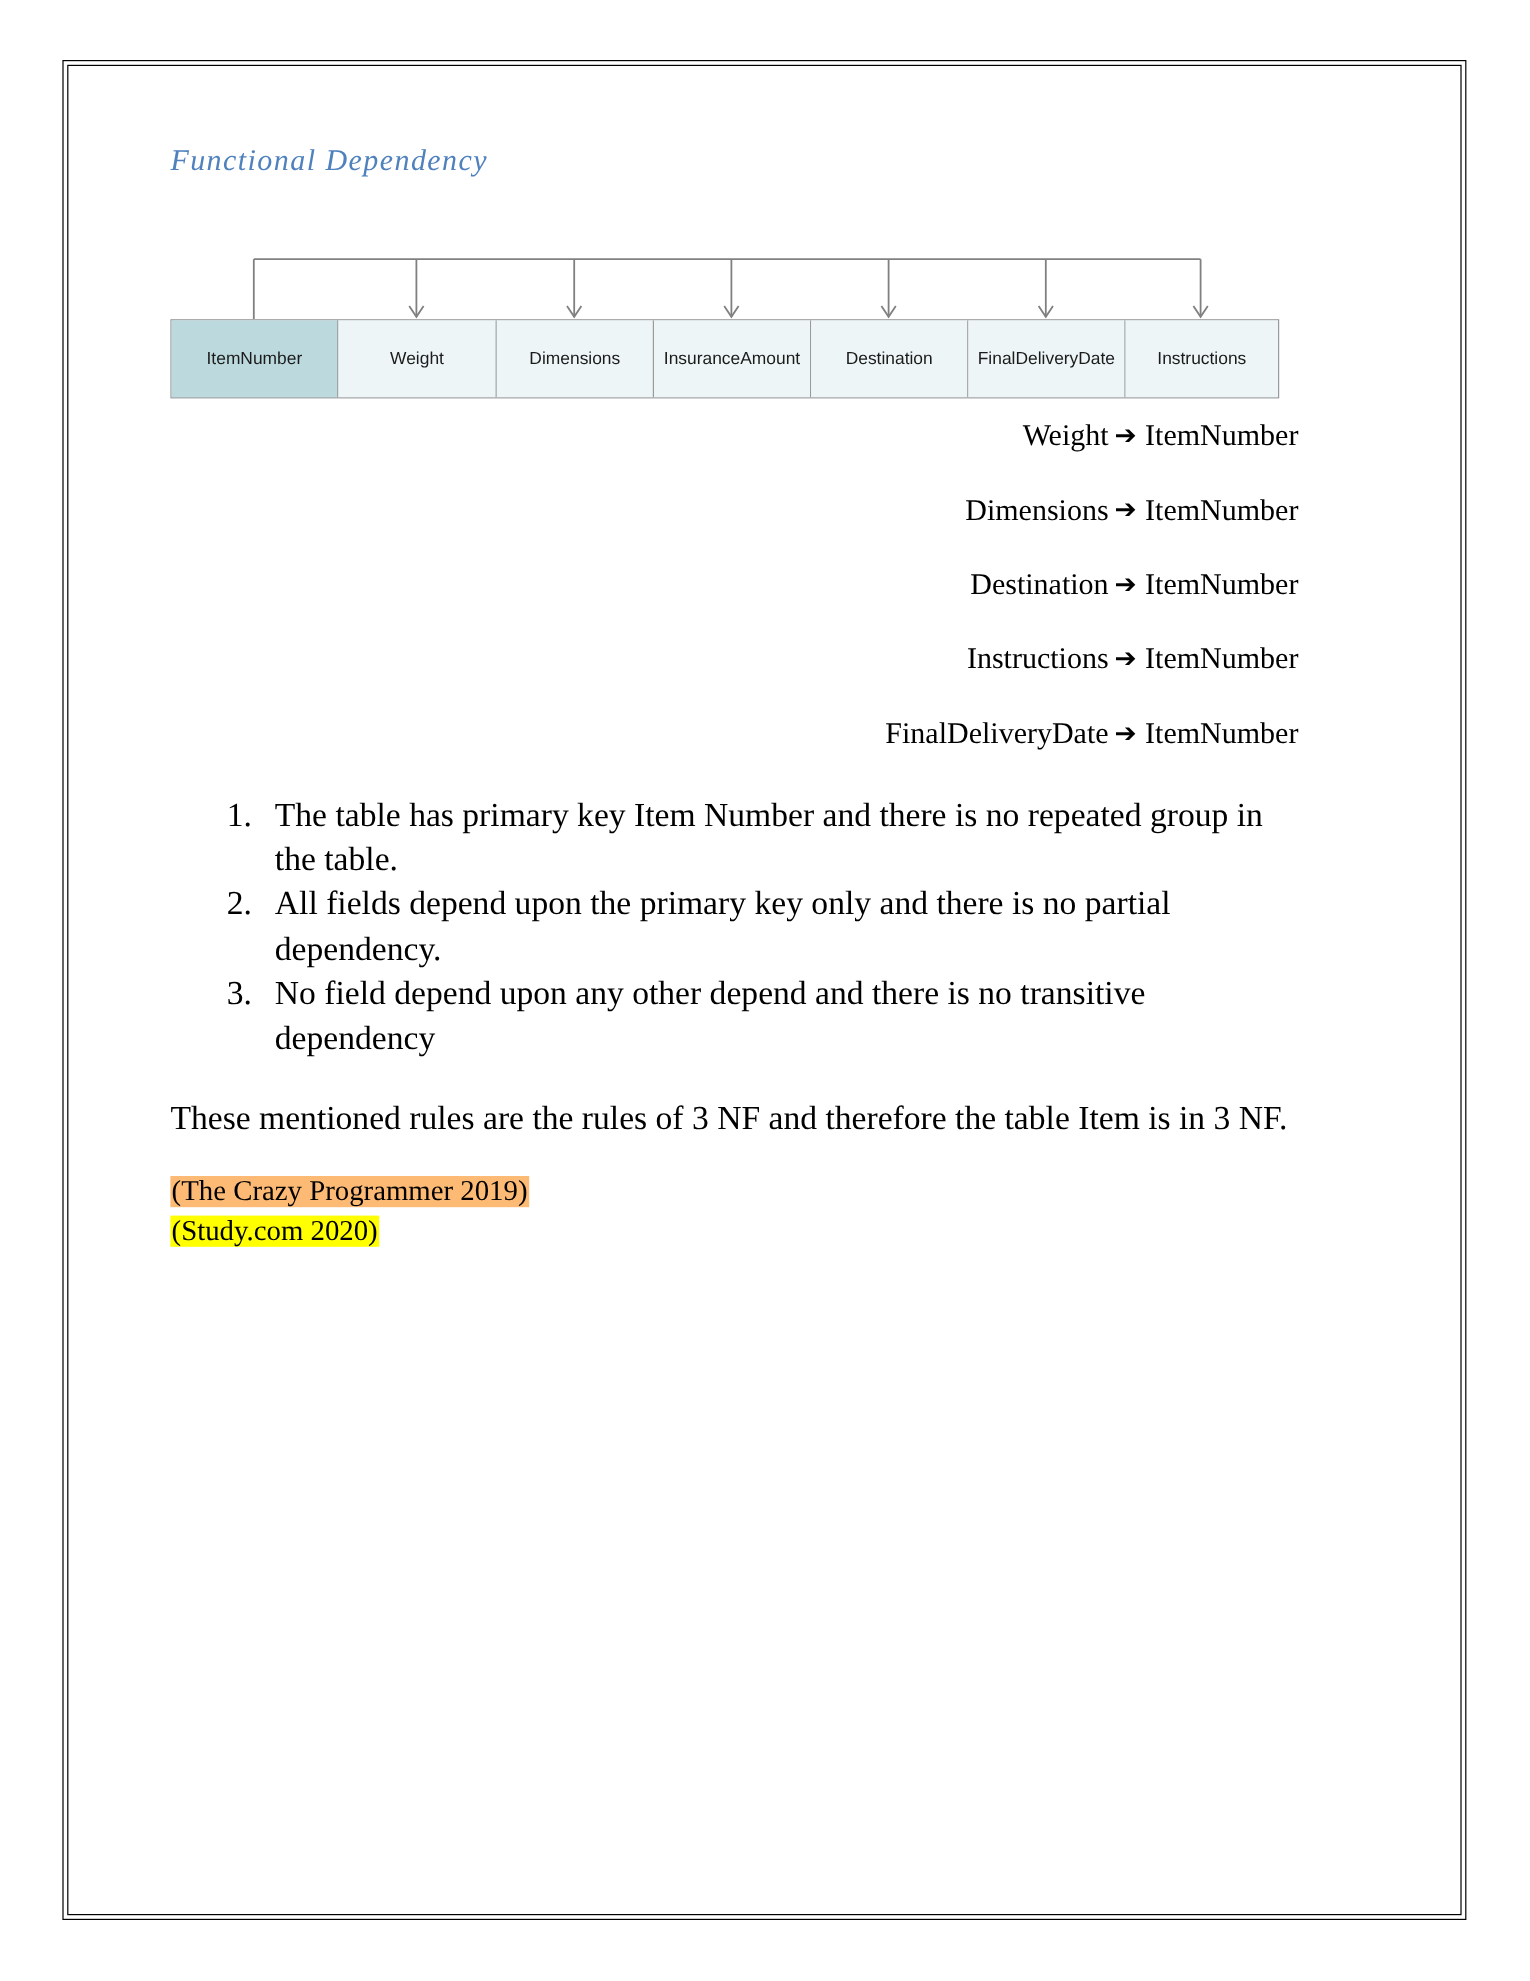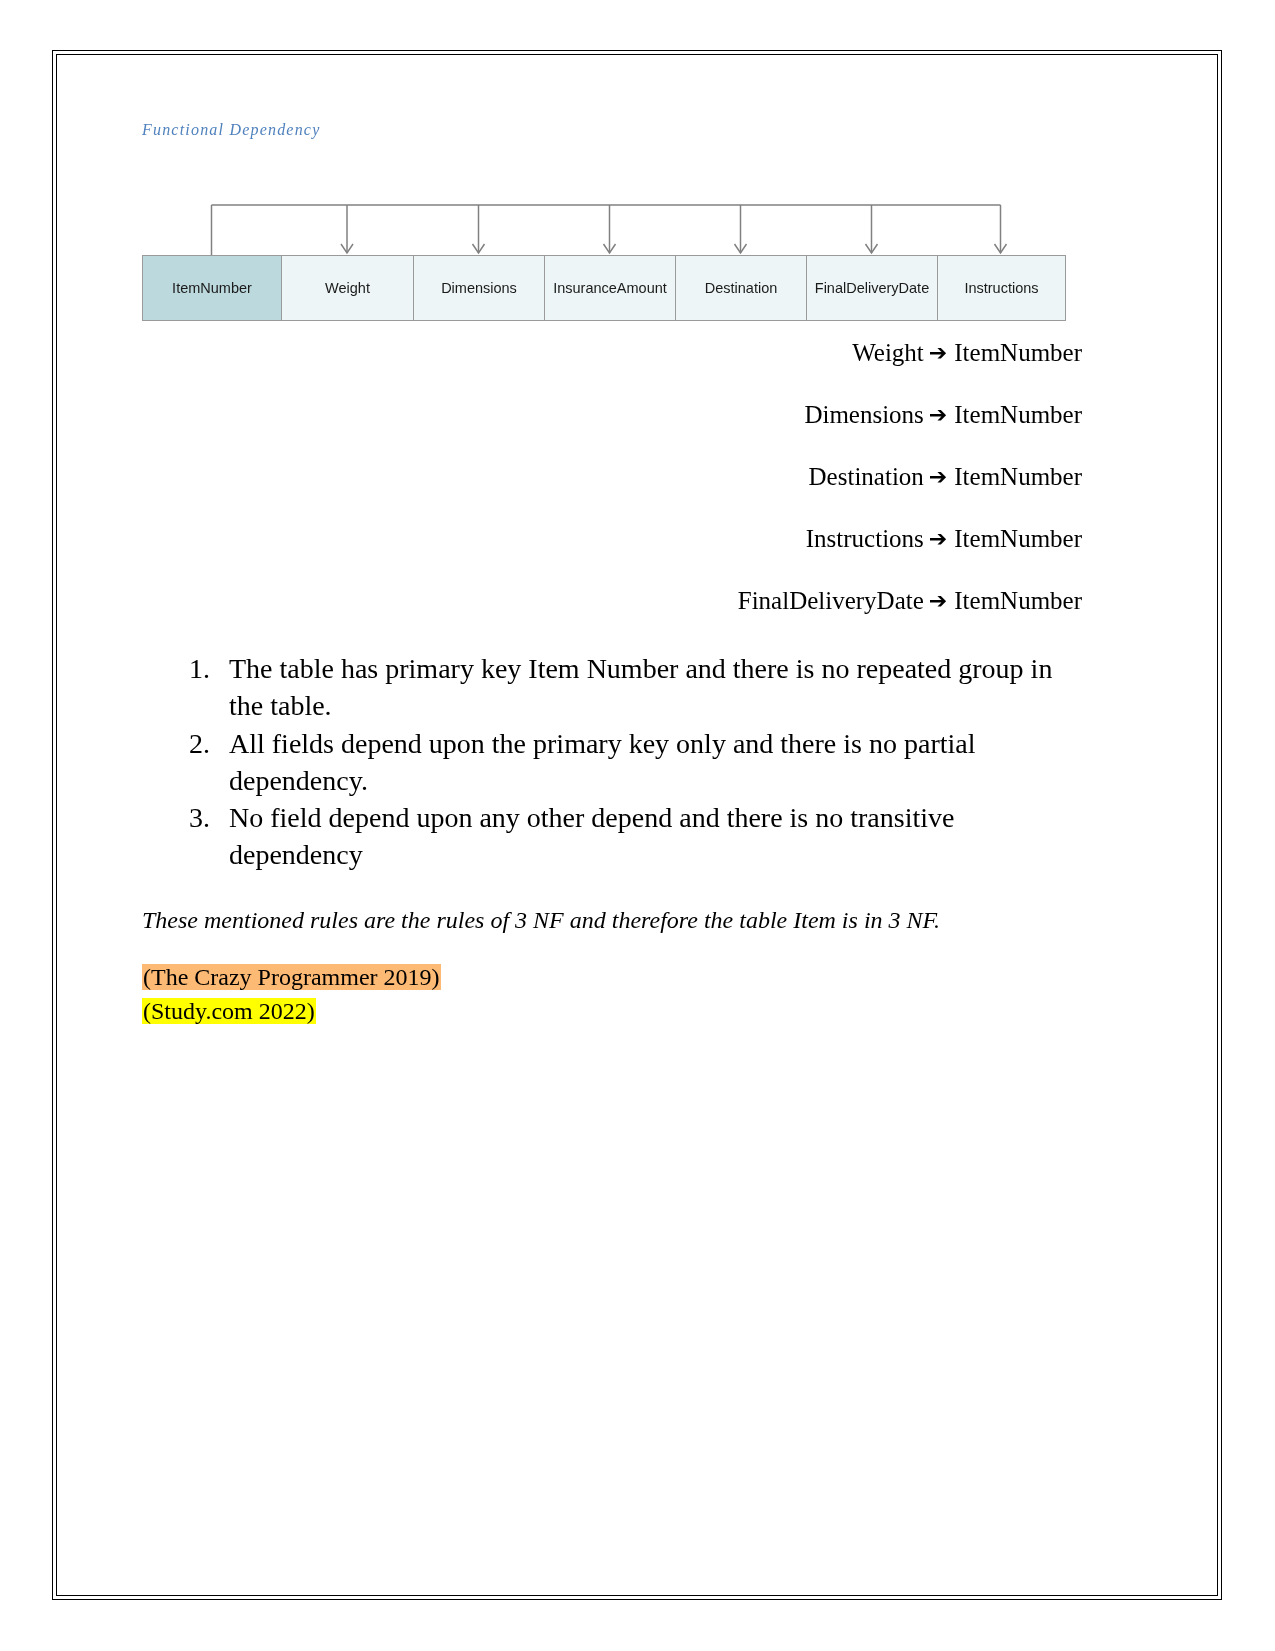--- a/index.html
+++ b/index.html
@@ -40,21 +40,21 @@
     position: absolute;
     left: 142px;
     top: 120px;
     width: 940px;
   }
 
   
   .doc-heading {
     font-family: "Liberation Serif", "DejaVu Serif", serif;
     font-style: italic;
-    font-size: 16px;
+    font-size: 25px;
     color: #4f81bd;
     letter-spacing: 1.2px;
     margin: 0 0 58px 0;
     font-weight: normal;
     line-height: 1.2;
   }
 
   
   .diagram {
     position: relative;
@@ -128,25 +128,24 @@
     line-height: 1.33;
     color: #000000;
   }
   ol.rules li {
     margin: 0 0 0 0;
     padding-left: 12px;
   }
 
   
   .closing {
-    font-size: 24px;
+    font-size: 28px;
     color: #000000;
     margin: 32px 0 0 0;
     line-height: 1.2;
-    font-style: italic;
   }
 
   
   .citations {
     margin: 27px 0 0 0;
     font-size: 24px;
     line-height: 1.38;
     color: #000000;
   }
   .citation-line { display: block; }
@@ -205,16 +204,16 @@
   <ol class="rules" id="rules-list">
       <li>The table has primary key Item Number and there is no repeated group in the table.</li>
       <li>All fields depend upon the primary key only and there is no partial dependency.</li>
       <li>No field depend upon any other depend and there is no transitive dependency</li>
     </ol>
 
   <p class="closing">These mentioned rules are the rules of 3 NF and therefore the table Item is in 3 NF.</p>
 
   <div class="citations" id="citations">
       <div class="citation-line"><span class="hl" style="background: #fdba74;">(The Crazy Programmer 2019)</span></div>
-      <div class="citation-line"><span class="hl" style="background: rgb(255, 255, 0);">(Study.com 2022)</span></div>
+      <div class="citation-line"><span class="hl" style="background: rgb(255, 255, 0);">(Study.com 2020)</span></div>
     </div>
 
 </div>
 
 </body></html>

